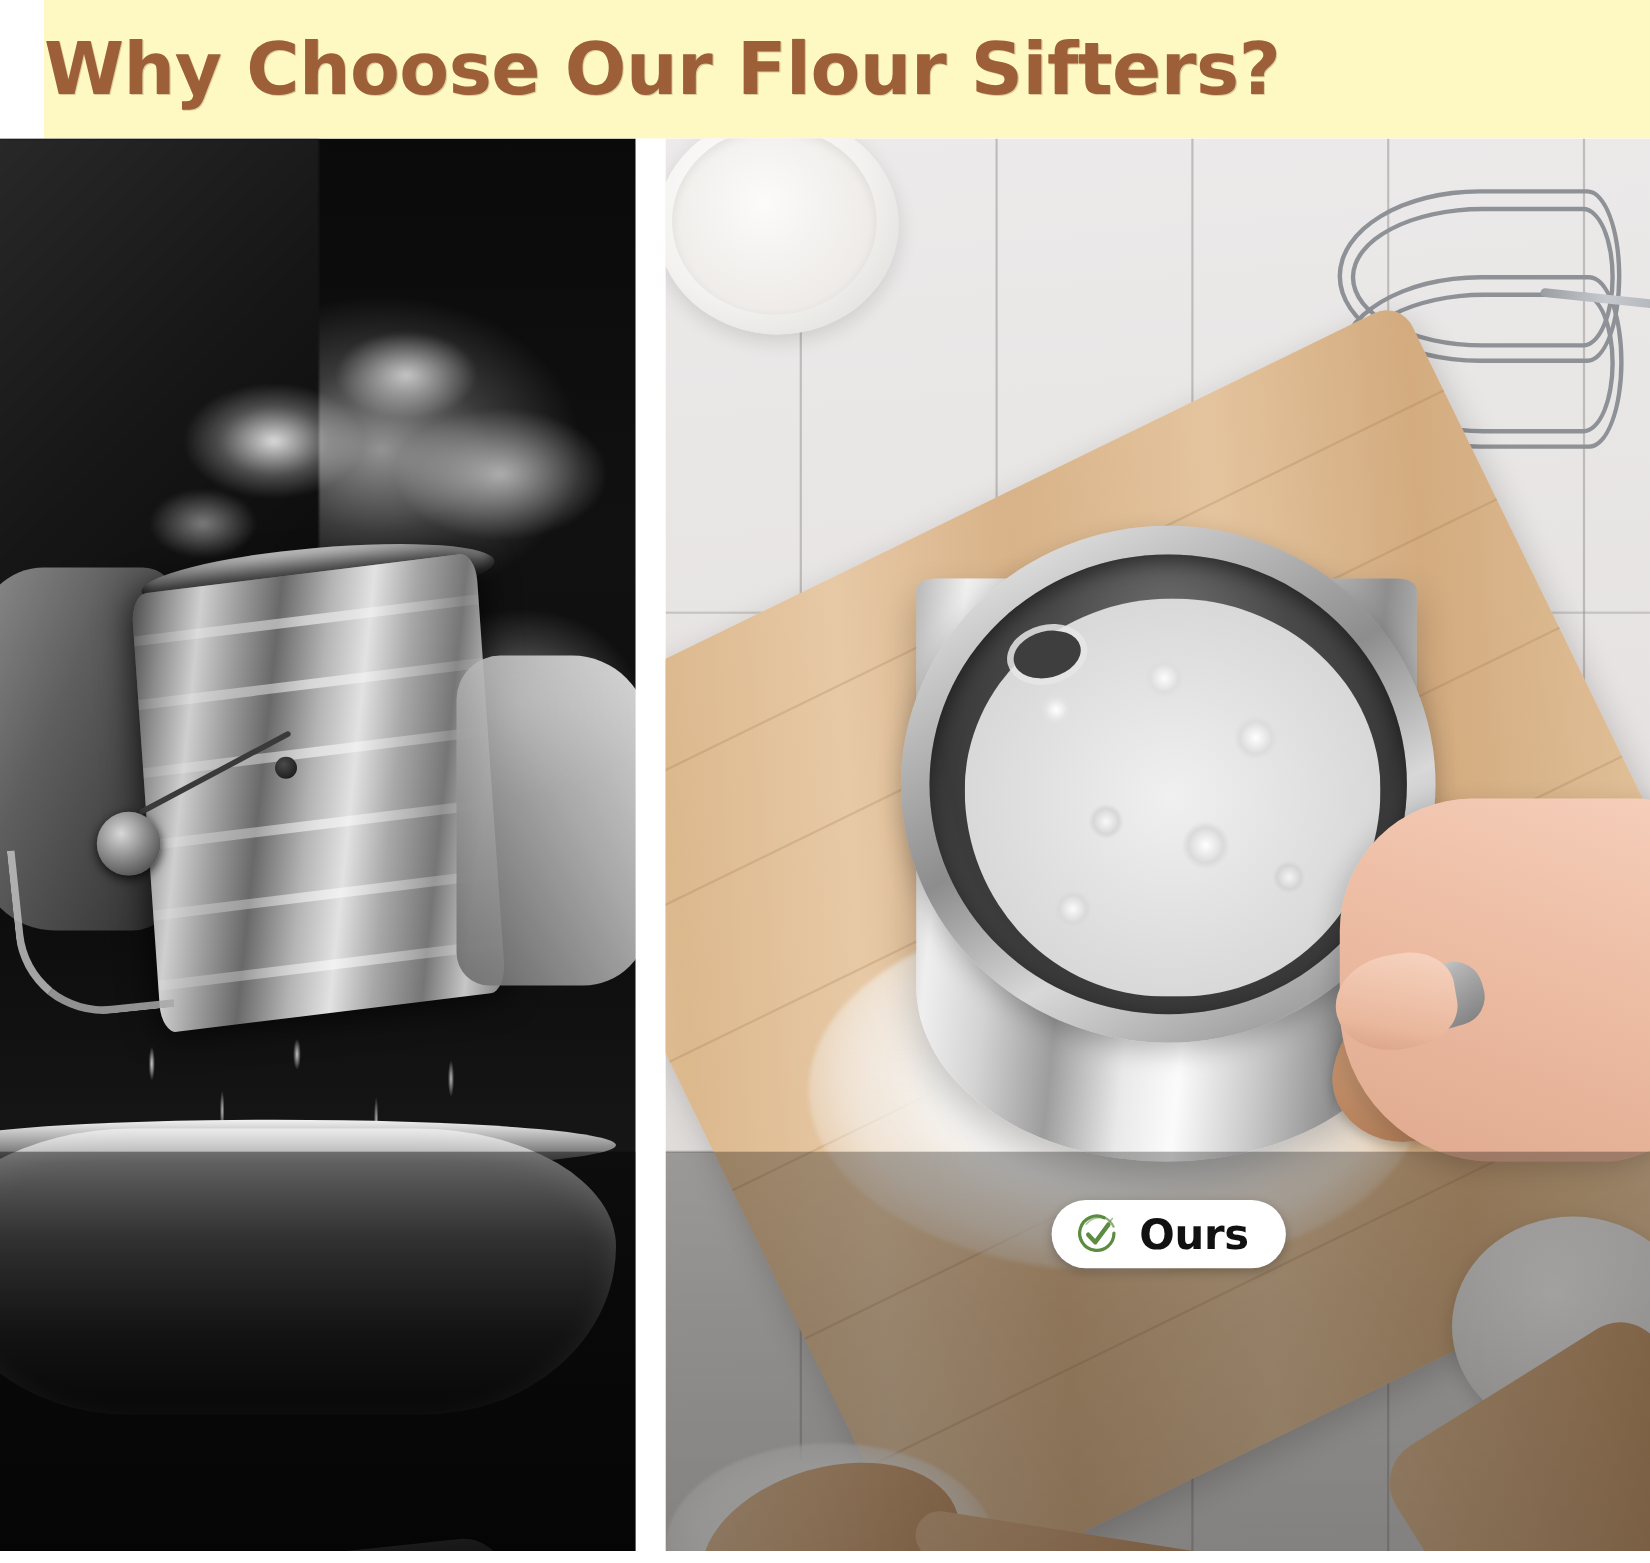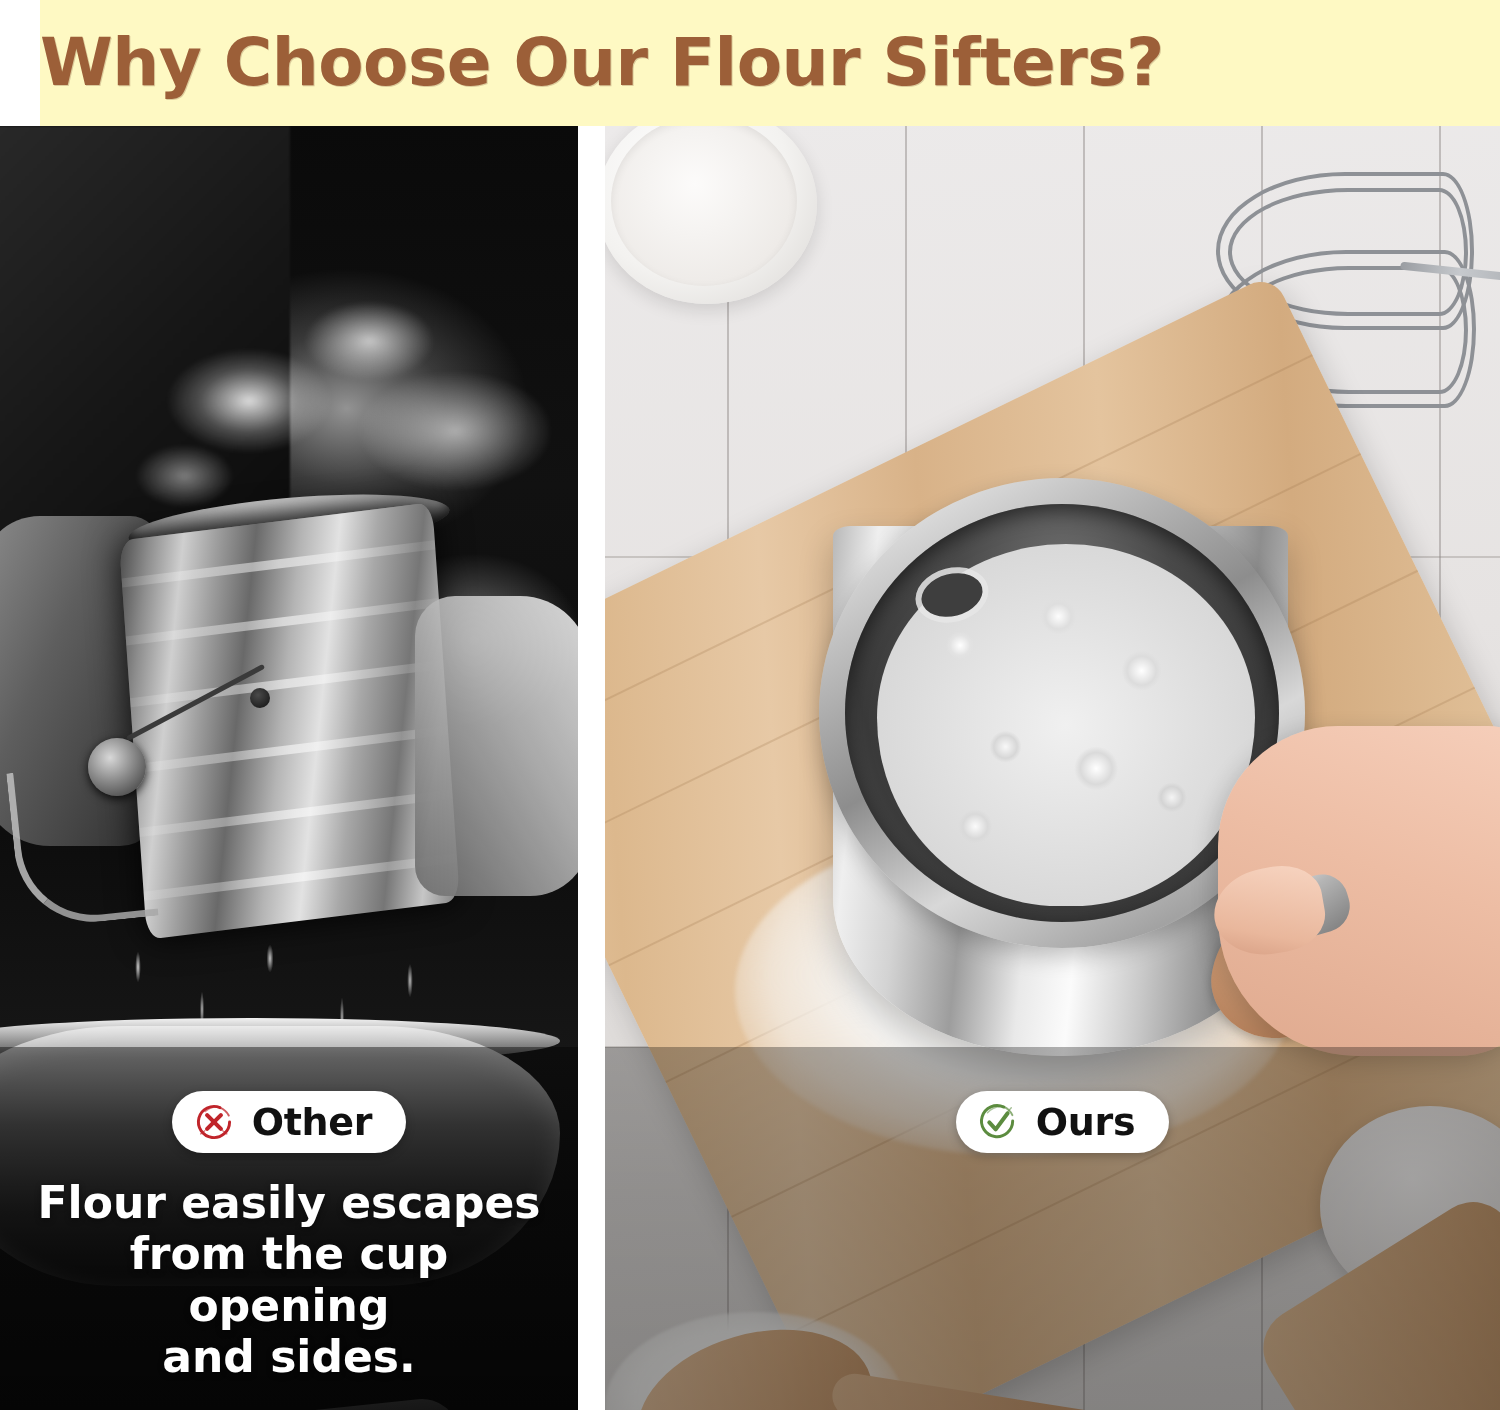--- a/index.html
+++ b/index.html
@@ -485,37 +485,20 @@
       <div class="bw-knob"></div>
       <div class="bw-handle"></div>
       <div class="bw-fall"></div>
       <div class="bw-bowl-rim"></div>
       <div class="bw-bowl"></div>
       <div class="bw-rollingpin"></div>
     </div>
 
     <div class="overlay"></div>
 
-    <div class="caption-block">
-      <div class="badge">
-        <svg class="badge-icon" viewBox="0 0 48 48">
-          <path d="M41 24a17 17 0 1 1-10.5-15.7" fill="none" stroke="#c0252b" stroke-width="3.2" stroke-linecap="round"></path>
-          <path d="M30.5 8.3c4 1.6 7.6 4.6 9.6 8.6" fill="none" stroke="#c0252b" stroke-width="2.2" stroke-linecap="round" opacity=".75"></path>
-          <path d="M14.5 12.5C18.6 8.6 24 7 29.4 7.7" fill="none" stroke="#c0252b" stroke-width="1.7" stroke-linecap="round" opacity=".55"></path>
-          <path d="M16.5 16.5 31.5 31.5" stroke="#c0252b" stroke-width="4.6" stroke-linecap="round"></path>
-          <path d="M31.5 16.5 16.5 31.5" stroke="#c0252b" stroke-width="4.6" stroke-linecap="round"></path>
-          <path d="M33.5 33.5 38 37" stroke="#c0252b" stroke-width="1.6" stroke-linecap="round" opacity=".6"></path>
-          <path d="M14 33.5 9.5 37" stroke="#c0252b" stroke-width="1.6" stroke-linecap="round" opacity=".6"></path>
-        </svg>
-        <span class="badge-label">Other</span>
-      </div>
-      <div class="caption-text">Flour easily escapes
-from the cup opening
-and sides.</div>
-    </div>
   </div>
 
   <div class="panel right">
 
     <div class="photo-color">
       <div class="planks">
         <div class="plank-line" style="left:122px"></div>
         <div class="plank-line" style="left:300px"></div>
         <div class="plank-line" style="left:478px"></div>
         <div class="plank-line" style="left:656px"></div>

